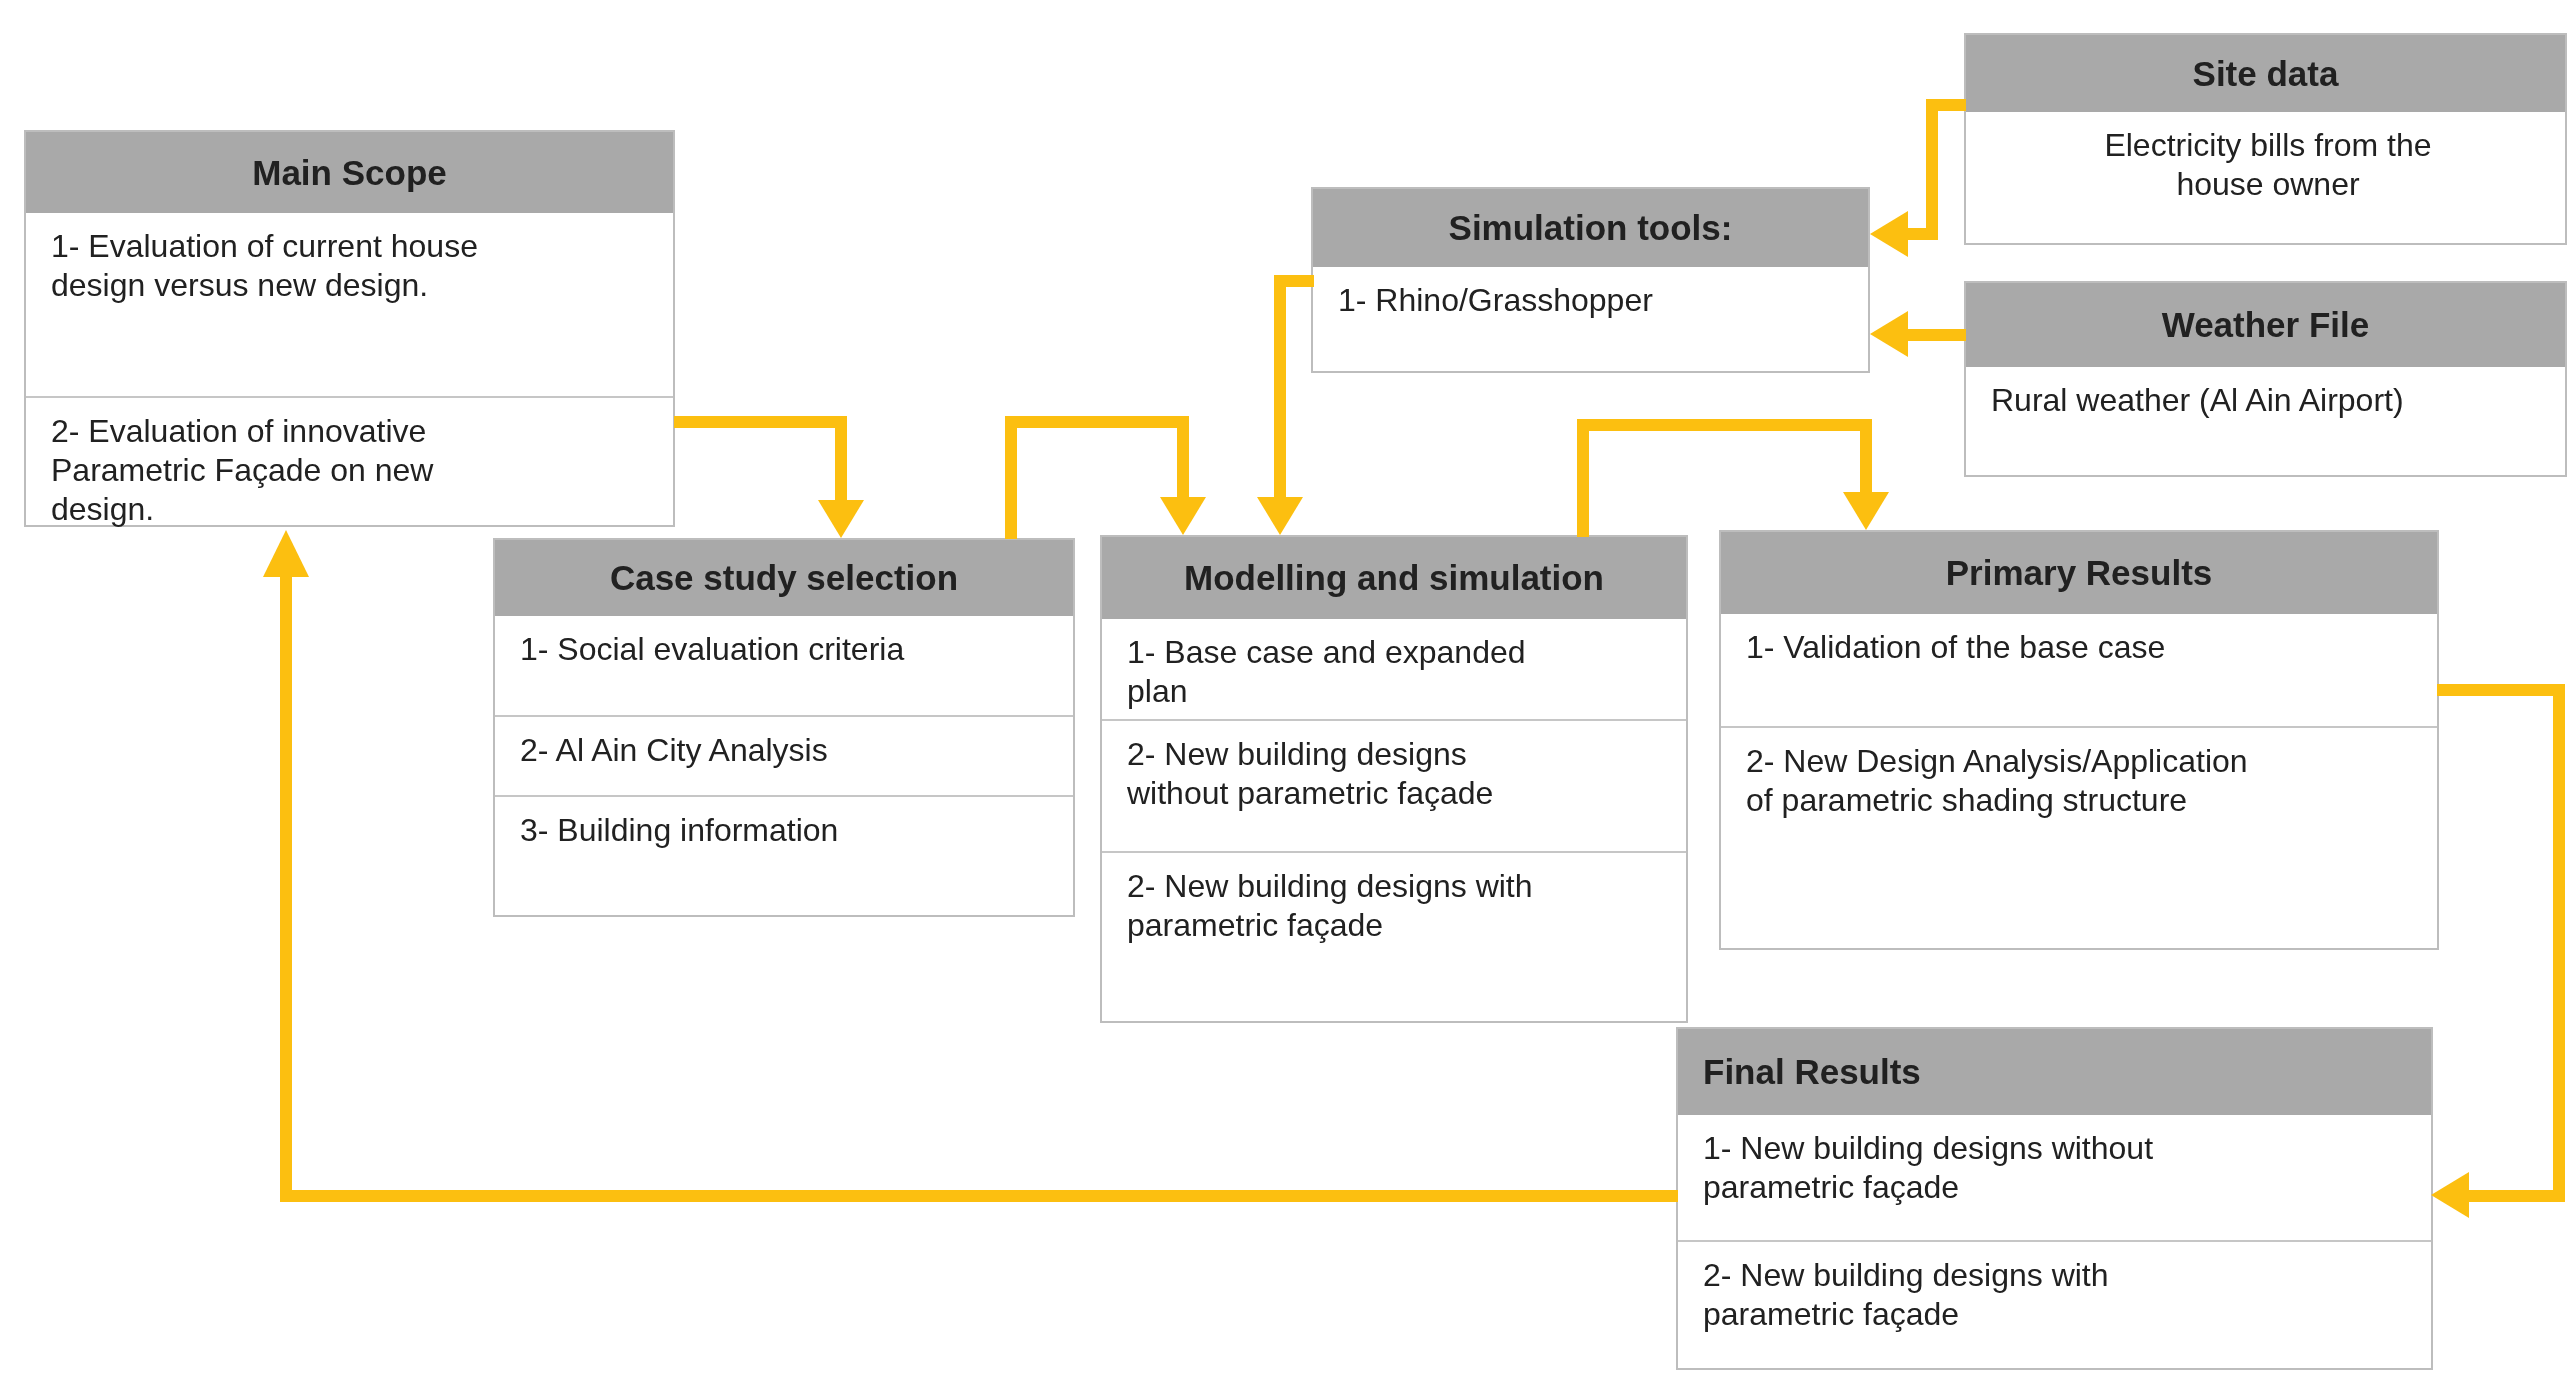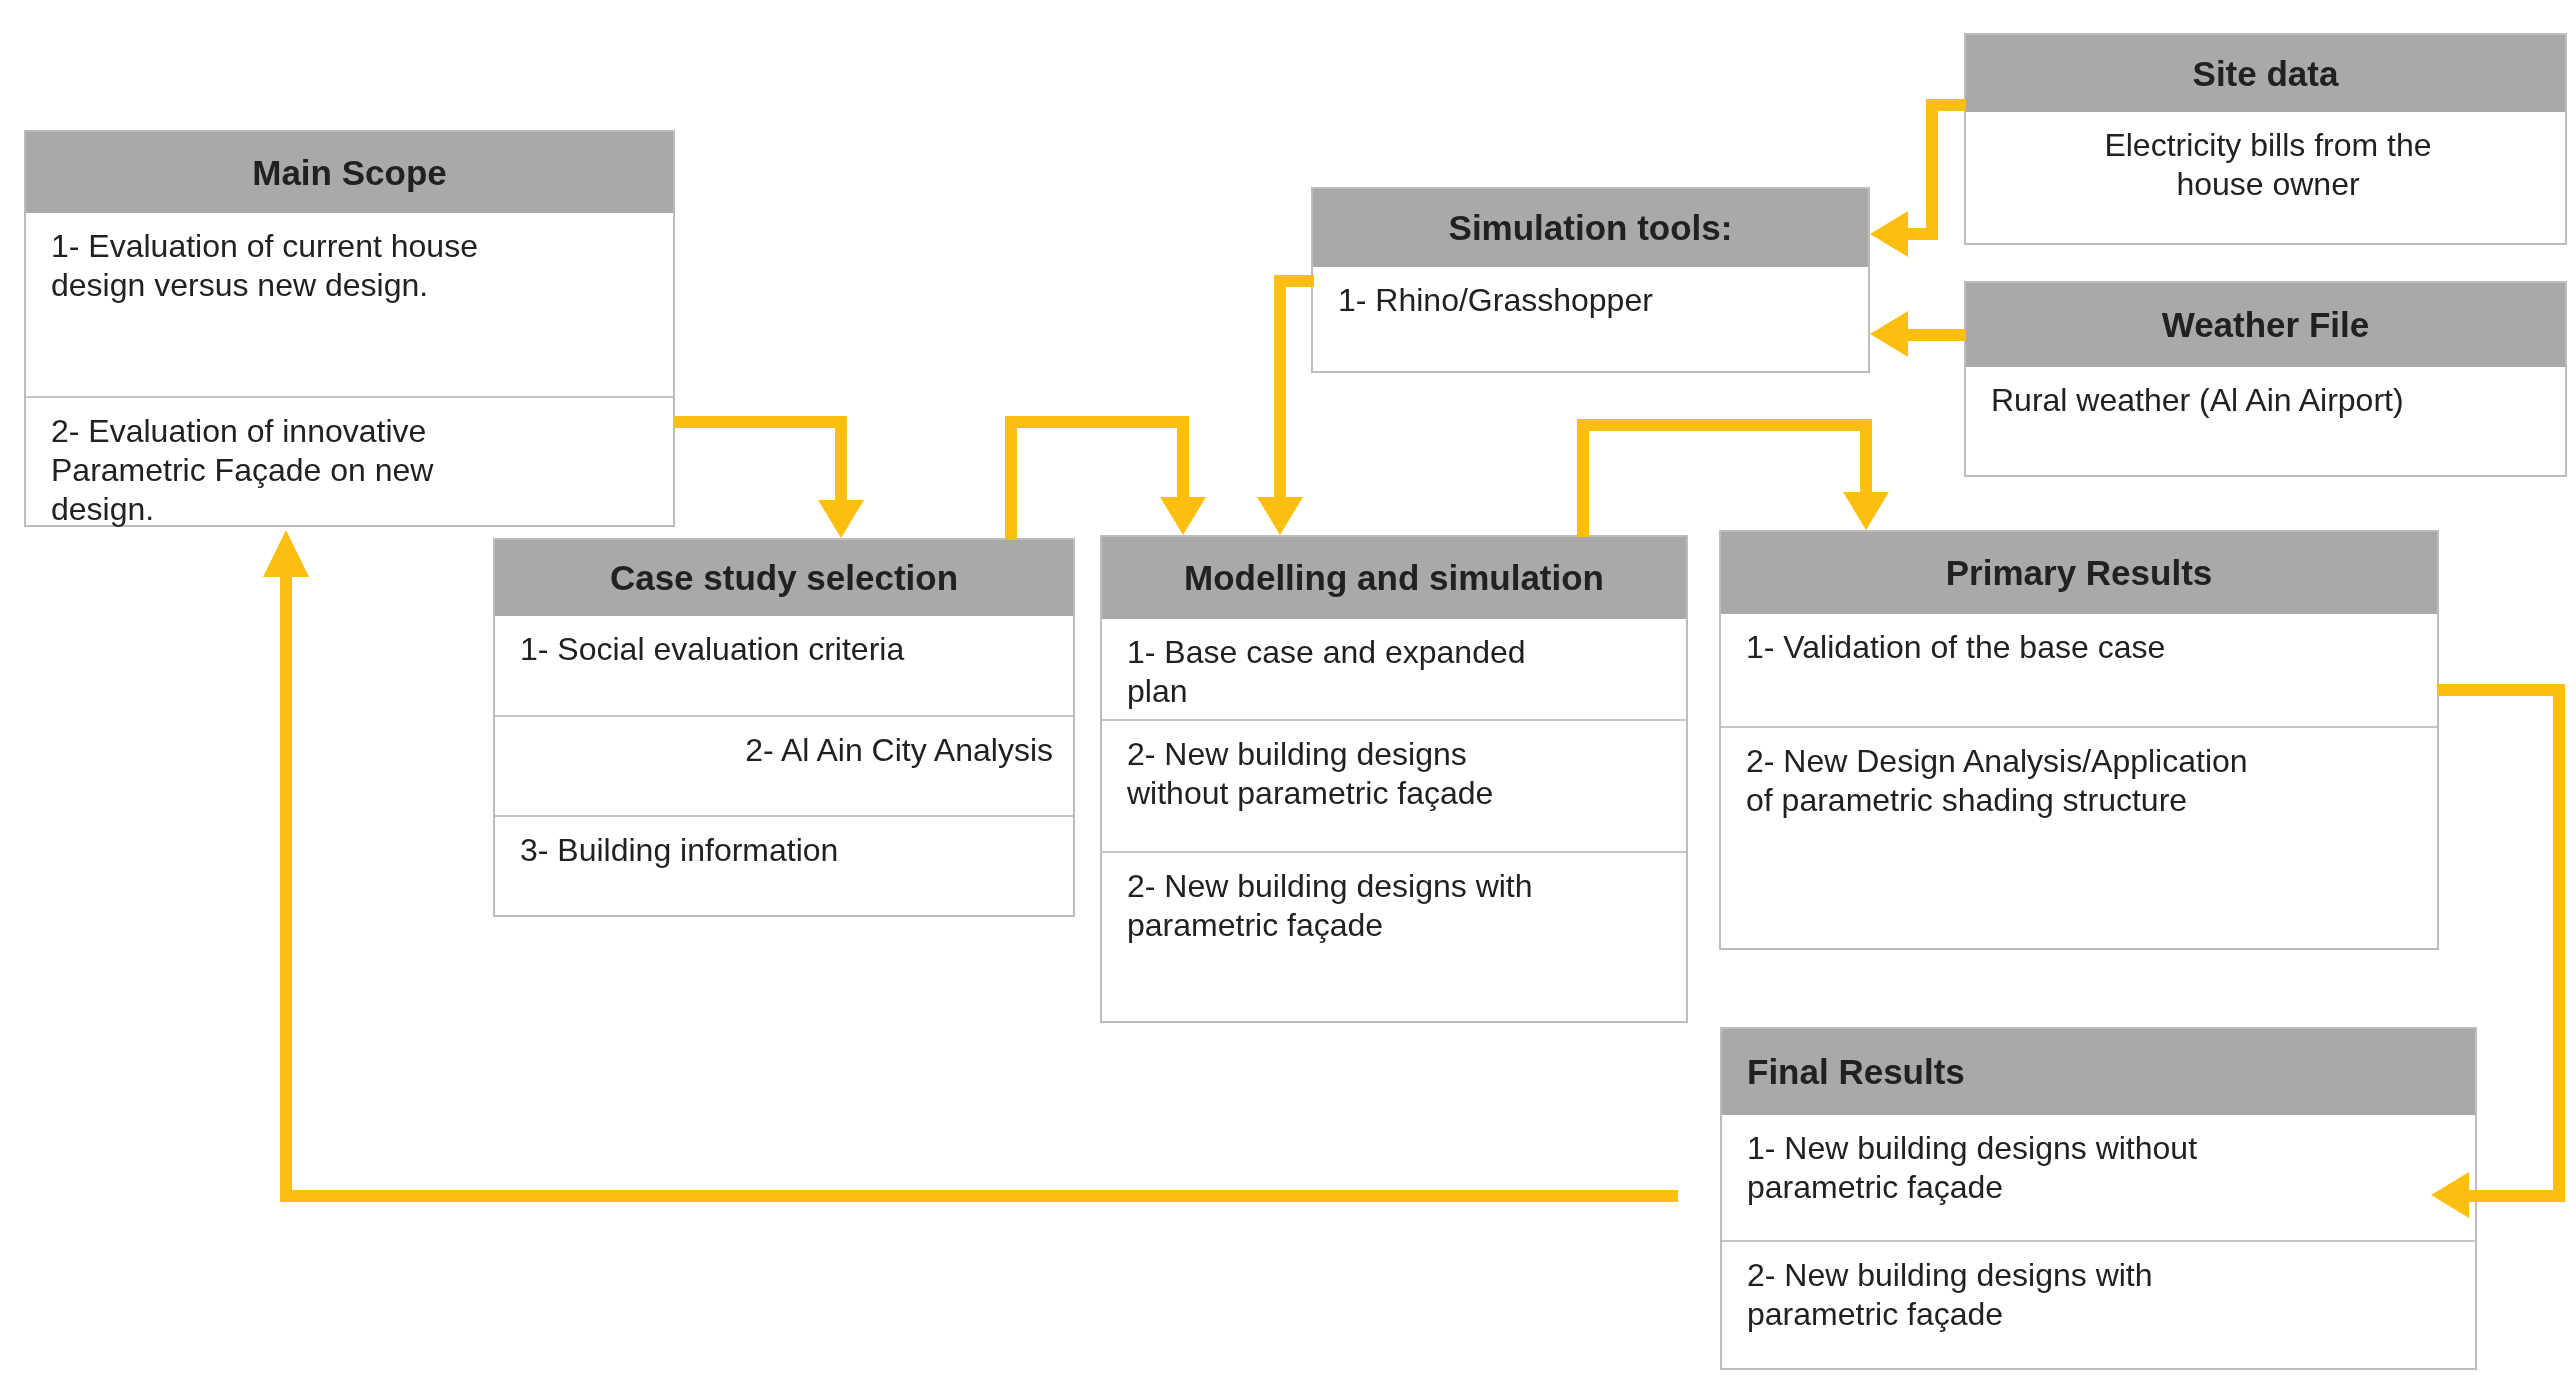--- a/index.html
+++ b/index.html
@@ -64,21 +64,21 @@
     <div class="row" style="height:183px;">1- Evaluation of current house
 design versus new design.</div>
     <div class="row" style="height:133px;">2- Evaluation of innovative
 Parametric Façade on new
 design.</div>
   </div>
 
   <div class="box" style="left:493px;top:538px;width:582px;height:379px;">
     <div class="hdr" style="height:76px;">Case study selection</div>
     <div class="row" style="height:99px;">1- Social evaluation criteria</div>
-    <div class="row" style="height:100px;text-align:right;">2- Al Ain City Analysis</div>
+    <div class="row" style="height:80px;">2- Al Ain City Analysis</div>
     <div class="row" style="height:125px;">3- Building information</div>
   </div>
 
   <div class="box" style="left:1100px;top:535px;width:588px;height:488px;">
     <div class="hdr" style="height:82px;">Modelling and simulation</div>
     <div class="row" style="height:100px;">1- Base case and expanded
 plan</div>
     <div class="row" style="height:132px;padding-left:25px;">2- New building designs
 without parametric façade</div>
     <div class="row" style="height:142px;">2- New building designs with
@@ -101,21 +101,21 @@
     <div class="row" style="height:111px;">Rural weather (Al Ain Airport)</div>
   </div>
 
   <div class="box" style="left:1719px;top:530px;width:720px;height:420px;">
     <div class="hdr" style="height:82px;">Primary Results</div>
     <div class="row" style="height:112px;">1- Validation of the base case</div>
     <div class="row" style="height:134px;">2- New Design Analysis/Application
 of parametric shading structure</div>
   </div>
 
-  <div class="box" style="left:1676px;top:1027px;width:757px;height:343px;margin-left:44px;">
+  <div class="box" style="left:1676px;top:1027px;width:757px;height:343px;">
     <div class="hdr left" style="height:86px;">Final Results</div>
     <div class="row" style="height:125px;">1- New building designs without
 parametric façade</div>
     <div class="row" style="height:131px;">2- New building designs with
 parametric façade</div>
   </div>
 
   <div>
     <div class="line" style="left:674px;top:416px;width:173px;height:11.7px;"></div>
     <div class="line" style="left:835px;top:416px;width:11.7px;height:84px;"></div>

